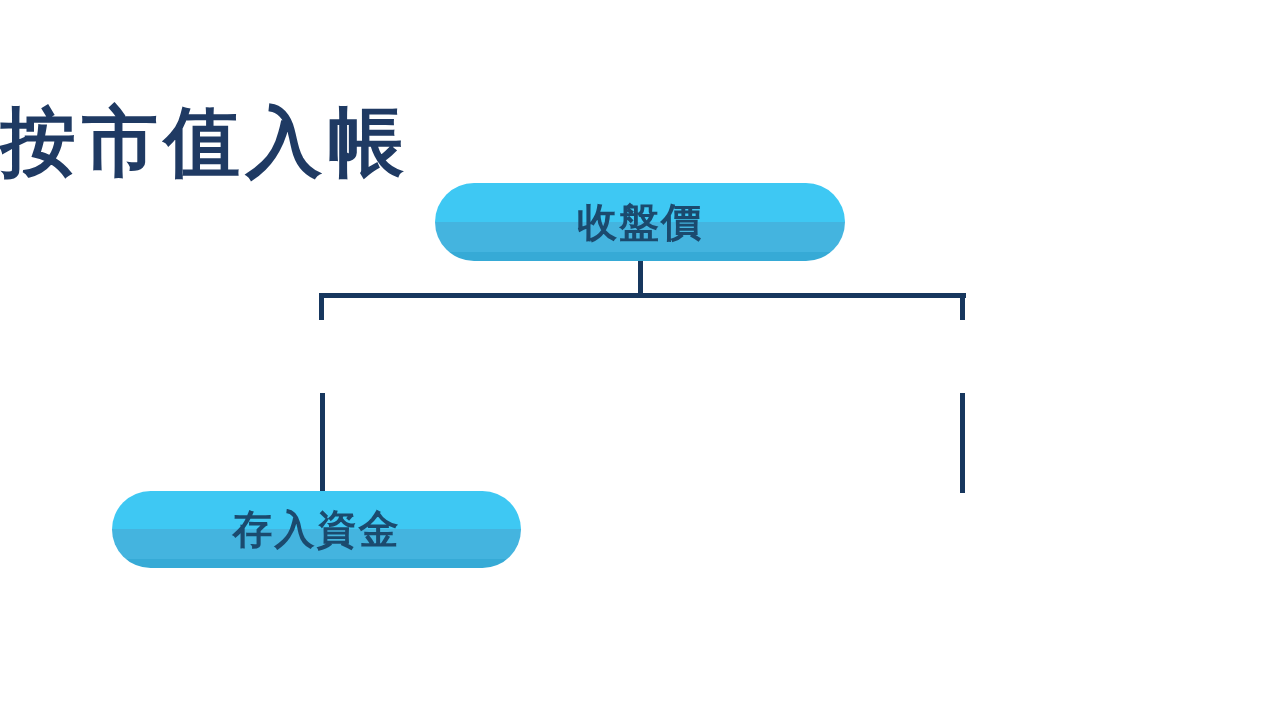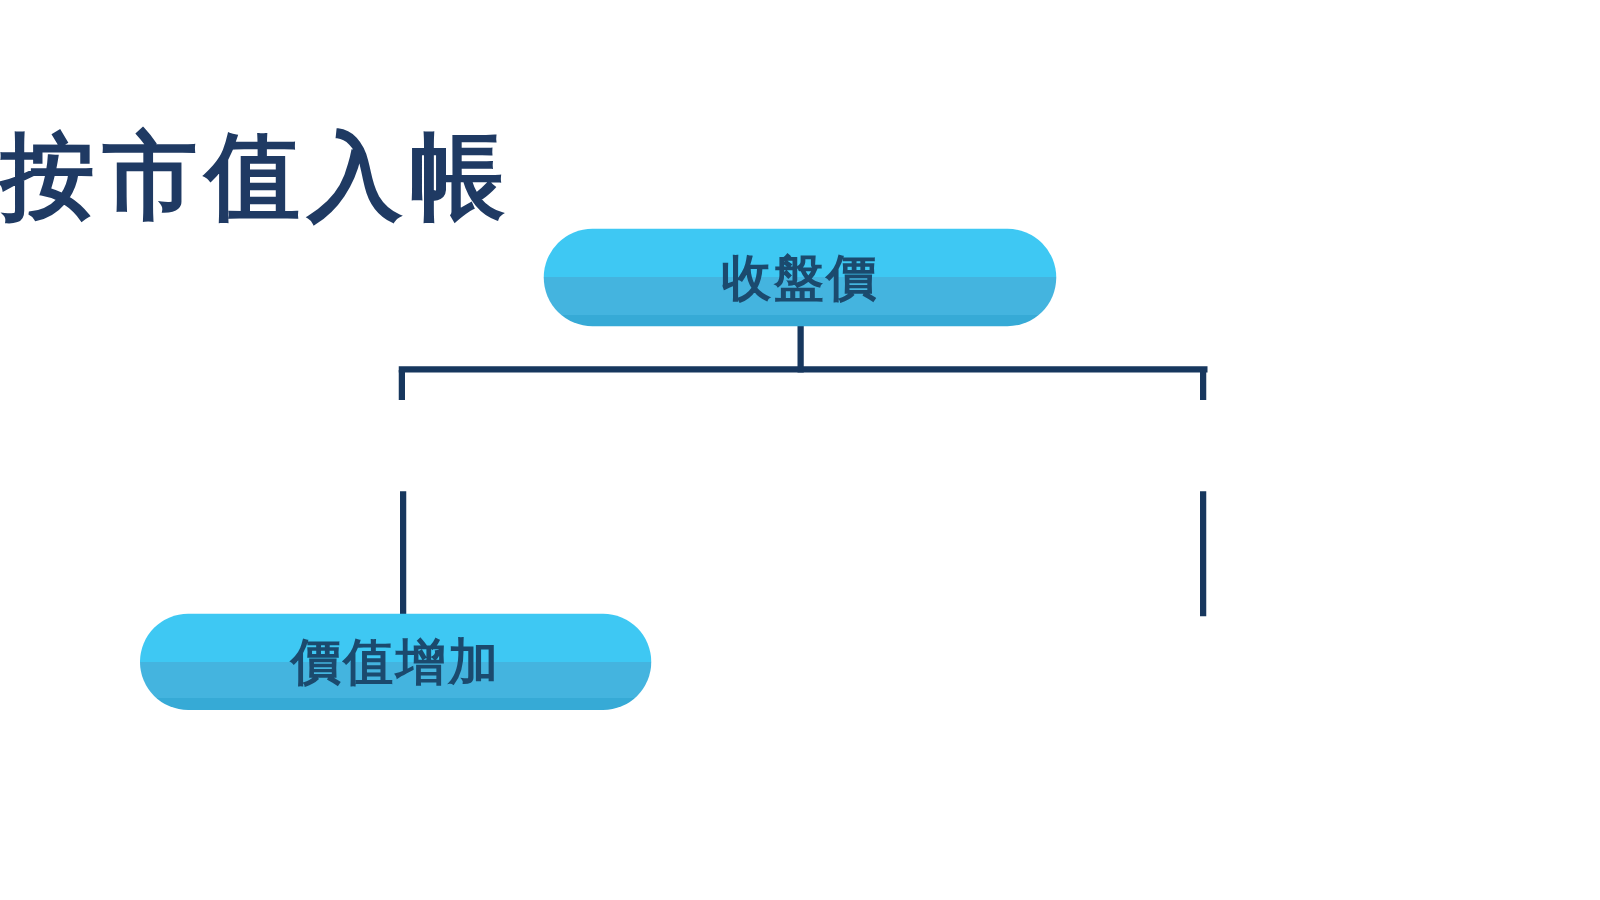--- a/index.html
+++ b/index.html
@@ -80,17 +80,17 @@
   <div class="connector conn-left-col-v"></div>
   <div class="connector conn-right-col-v"></div>
 
   <div class="node node-root">
     <span>收盤價</span>
   </div>
 
 
 
   <div class="node node-left-leaf">
-    <span>價值增加</span>
+    <span>存入資金</span>
   </div>
 
 
 </div>
 
 </body></html>

